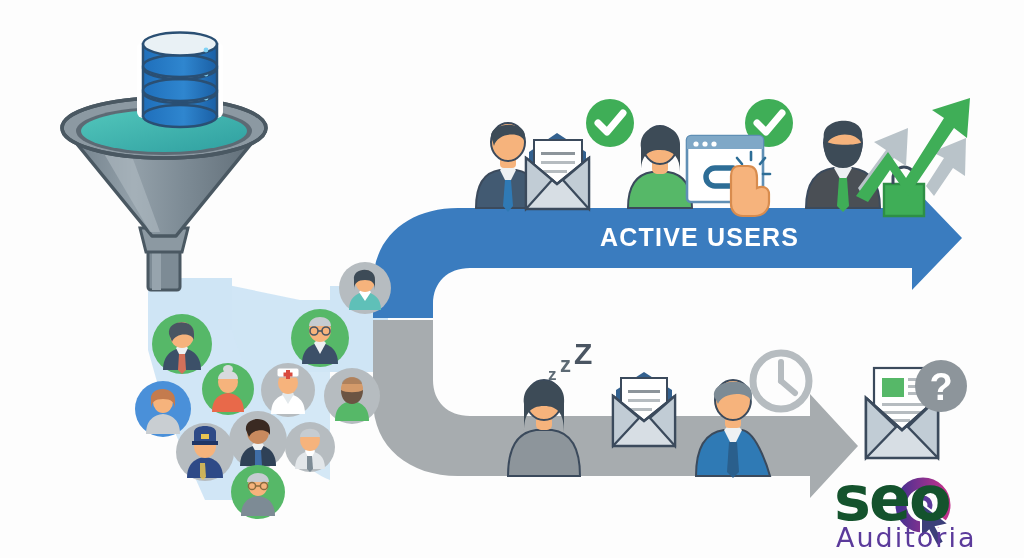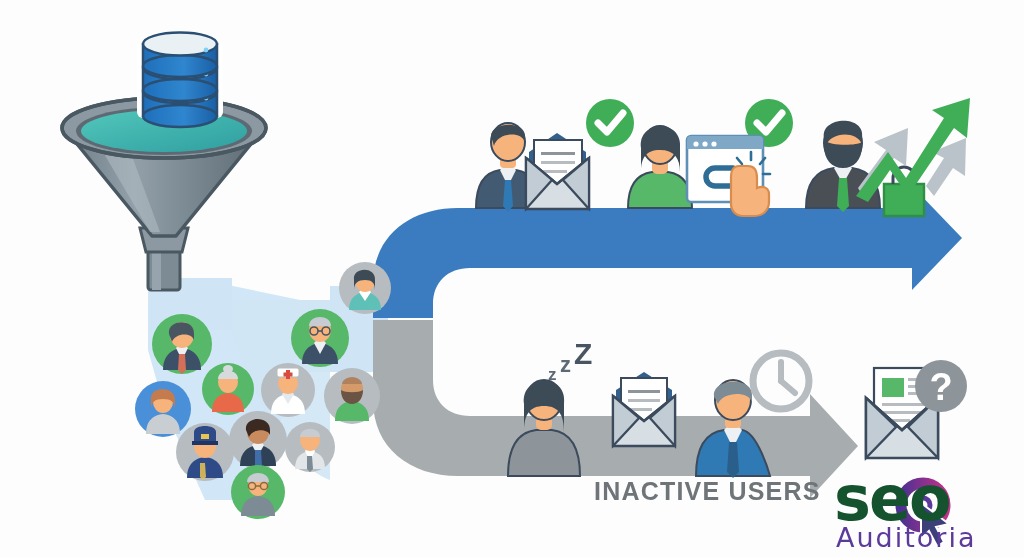--- a/index.html
+++ b/index.html
@@ -396,21 +396,21 @@
 
       <g>
         <circle cx="923" cy="505" r="22" fill="none" stroke="url(#logoGrad)" stroke-width="11"></circle>
         <circle cx="923" cy="505" r="7" fill="none" stroke="#5b3a9b" stroke-width="5"></circle>
         <path d="M921,503 L949,524 L936,527 L944,542 L937,546 L929,531 L921,539 Z" fill="#3c3f7a" stroke="#ffffff" stroke-width="2"></path>
       </g>
 
     </g>
   </svg>
 
-
-  <div class="band-label" id="inactive-label">INACTIVE USERS</div>
+  <div class="band-label" id="active-label">ACTIVE USERS</div>
+
 
   <div class="logo-wrap">
     <div class="logo-word">seo</div>
     <div class="logo-sub">Auditoria</div>
   </div>
 
 </div>
 
 </body></html>

